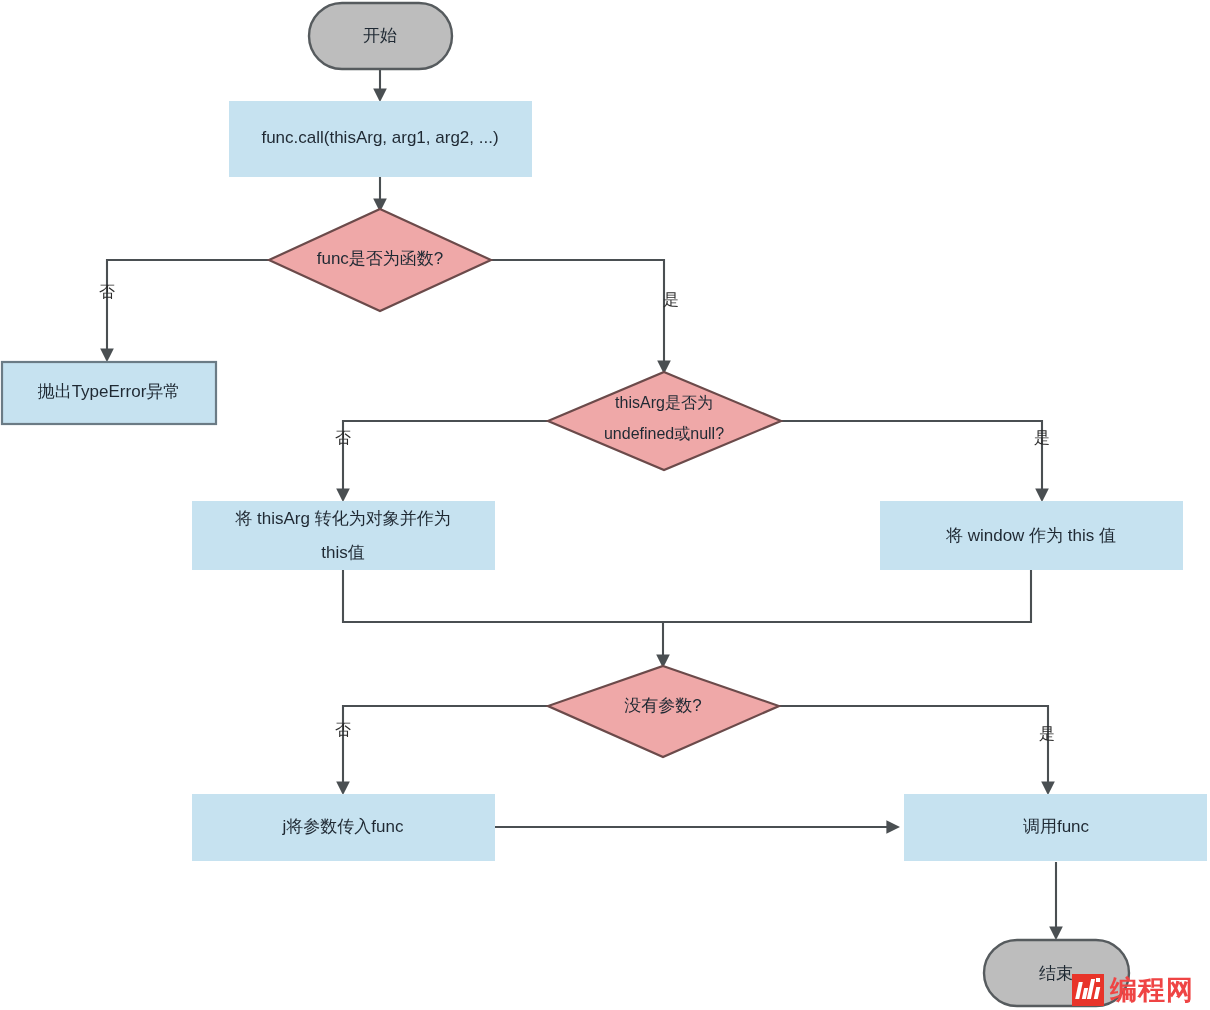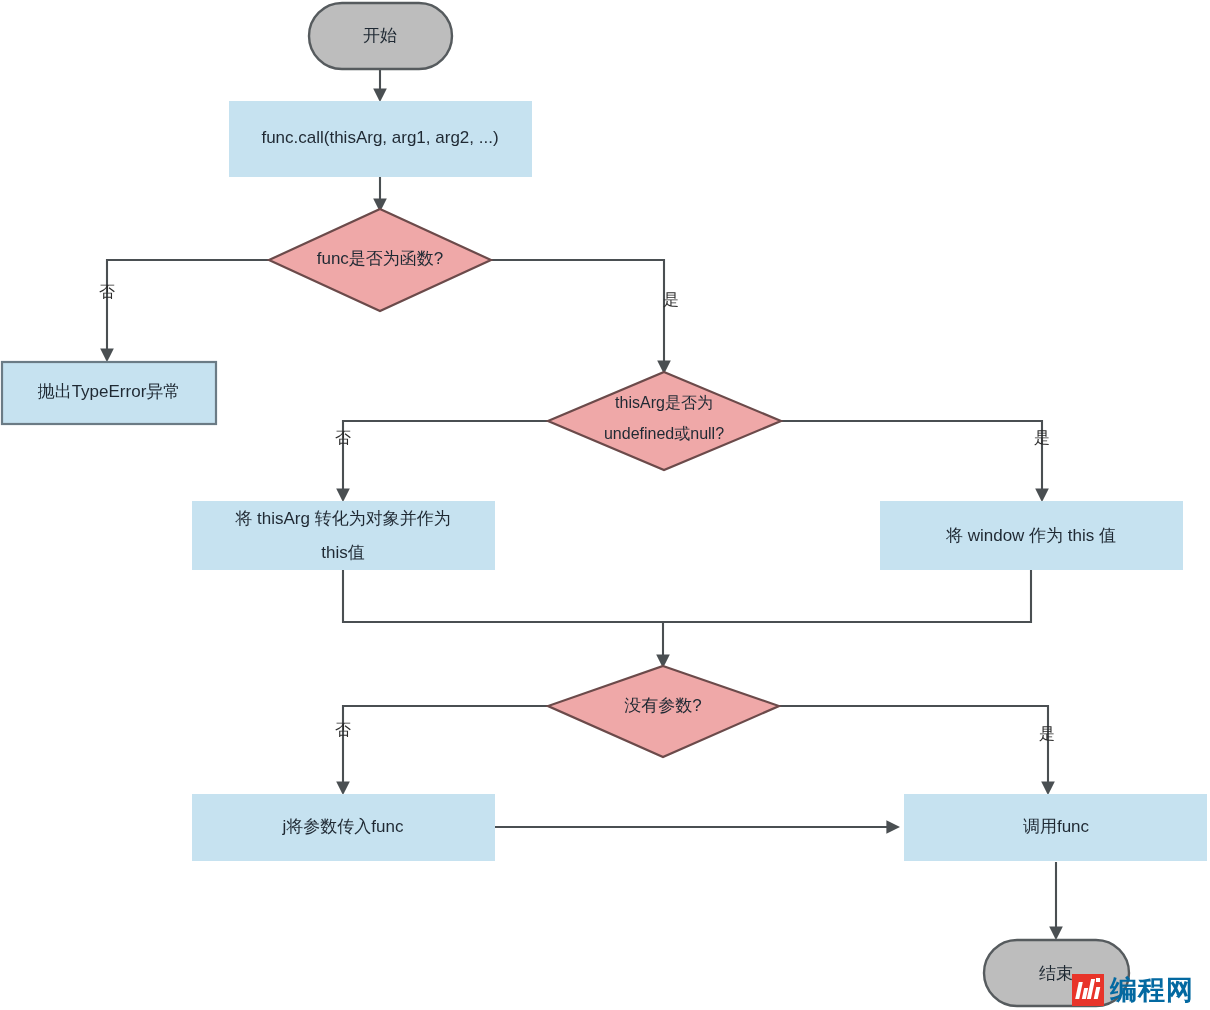--- a/index.html
+++ b/index.html
@@ -104,21 +104,21 @@
     left: 24px;
     top: 4px;
     width: 4px;
     height: 4px;
     background: #ffffff;
   }
   #watermark .mark-text {
     font-family: "Liberation Sans", sans-serif;
     font-size: 27px;
     font-weight: bold;
-    color: #0369a1;
+    color: #ef4444;
     letter-spacing: 1px;
     line-height: 1;
     white-space: nowrap;
   }
 </style>
 </head>
 <body>
 
 <div id="flowchart-root">
 

